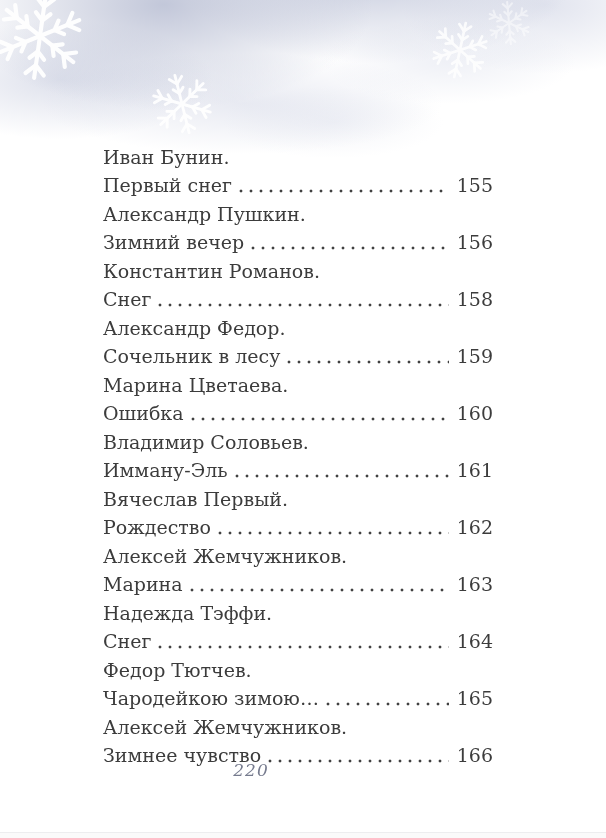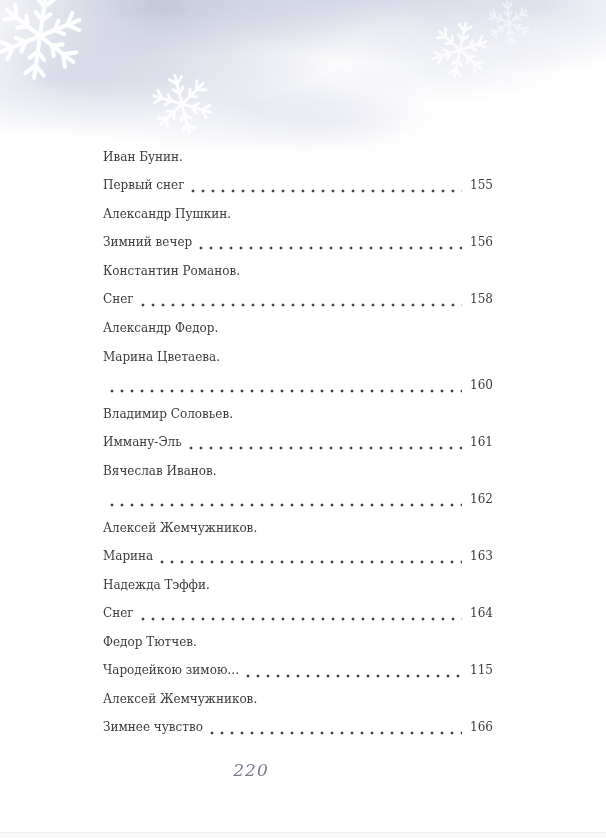--- a/index.html
+++ b/index.html
@@ -35,21 +35,21 @@
   .sf-2 { left: 150px; top: 72px;  width: 64px; height: 64px; opacity: 0.95; transform: rotate(-14deg); }
   .sf-3 { left: 430px; top: 20px;  width: 60px; height: 60px; opacity: 0.85; transform: rotate(12deg); }
   .sf-4 { left: 486px; top: 0px;   width: 46px; height: 46px; opacity: 0.50; transform: rotate(-5deg); }
 
   
   .toc {
     position: absolute;
     top: 143px; left: 103px;
     width: 390px;
     color: #3c3c3c;
-    font-size: 12px;
+    font-size: 19px;
   }
   .entry { margin-bottom: 1px; }
   .author-line {
     line-height: 28px;
     white-space: nowrap;
   }
   .title-line {
     display: flex;
     align-items: flex-end;
     line-height: 28px;
@@ -149,42 +149,49 @@
       <div class="author-line">Константин Романов.</div>
       <div class="title-line">
         <span class="title">Снег</span>
         <span class="leader"></span>
         <span class="pagenum">158</span>
       </div>
     </div>
 
     <div class="entry">
       <div class="author-line">Александр Федор.</div>
+      <div class="title-line">
+        <span class="title">Сочельник в лесу</span>
+        <span class="leader"></span>
+        <span class="pagenum">159</span>
+      </div>
     </div>
 
     <div class="entry">
       <div class="author-line">Марина Цветаева.</div>
       <div class="title-line">
+        <span class="title">Ошибка</span>
         <span class="leader"></span>
         <span class="pagenum">160</span>
       </div>
     </div>
 
     <div class="entry">
       <div class="author-line">Владимир Соловьев.</div>
       <div class="title-line">
         <span class="title">Имману-Эль</span>
         <span class="leader"></span>
         <span class="pagenum">161</span>
       </div>
     </div>
 
     <div class="entry">
-      <div class="author-line">Вячеслав Иванов.</div>
-      <div class="title-line">
+      <div class="author-line">Вячеслав Первый.</div>
+      <div class="title-line">
+        <span class="title">Рождество</span>
         <span class="leader"></span>
         <span class="pagenum">162</span>
       </div>
     </div>
 
     <div class="entry">
       <div class="author-line">Алексей Жемчужников.</div>
       <div class="title-line">
         <span class="title">Марина</span>
         <span class="leader"></span>
@@ -199,21 +206,21 @@
         <span class="leader"></span>
         <span class="pagenum">164</span>
       </div>
     </div>
 
     <div class="entry">
       <div class="author-line">Федор Тютчев.</div>
       <div class="title-line">
         <span class="title">Чародейкою зимою…</span>
         <span class="leader"></span>
-        <span class="pagenum">115</span>
+        <span class="pagenum">165</span>
       </div>
     </div>
 
     <div class="entry">
       <div class="author-line">Алексей Жемчужников.</div>
       <div class="title-line">
         <span class="title">Зимнее чувство</span>
         <span class="leader"></span>
         <span class="pagenum">166</span>
       </div>

